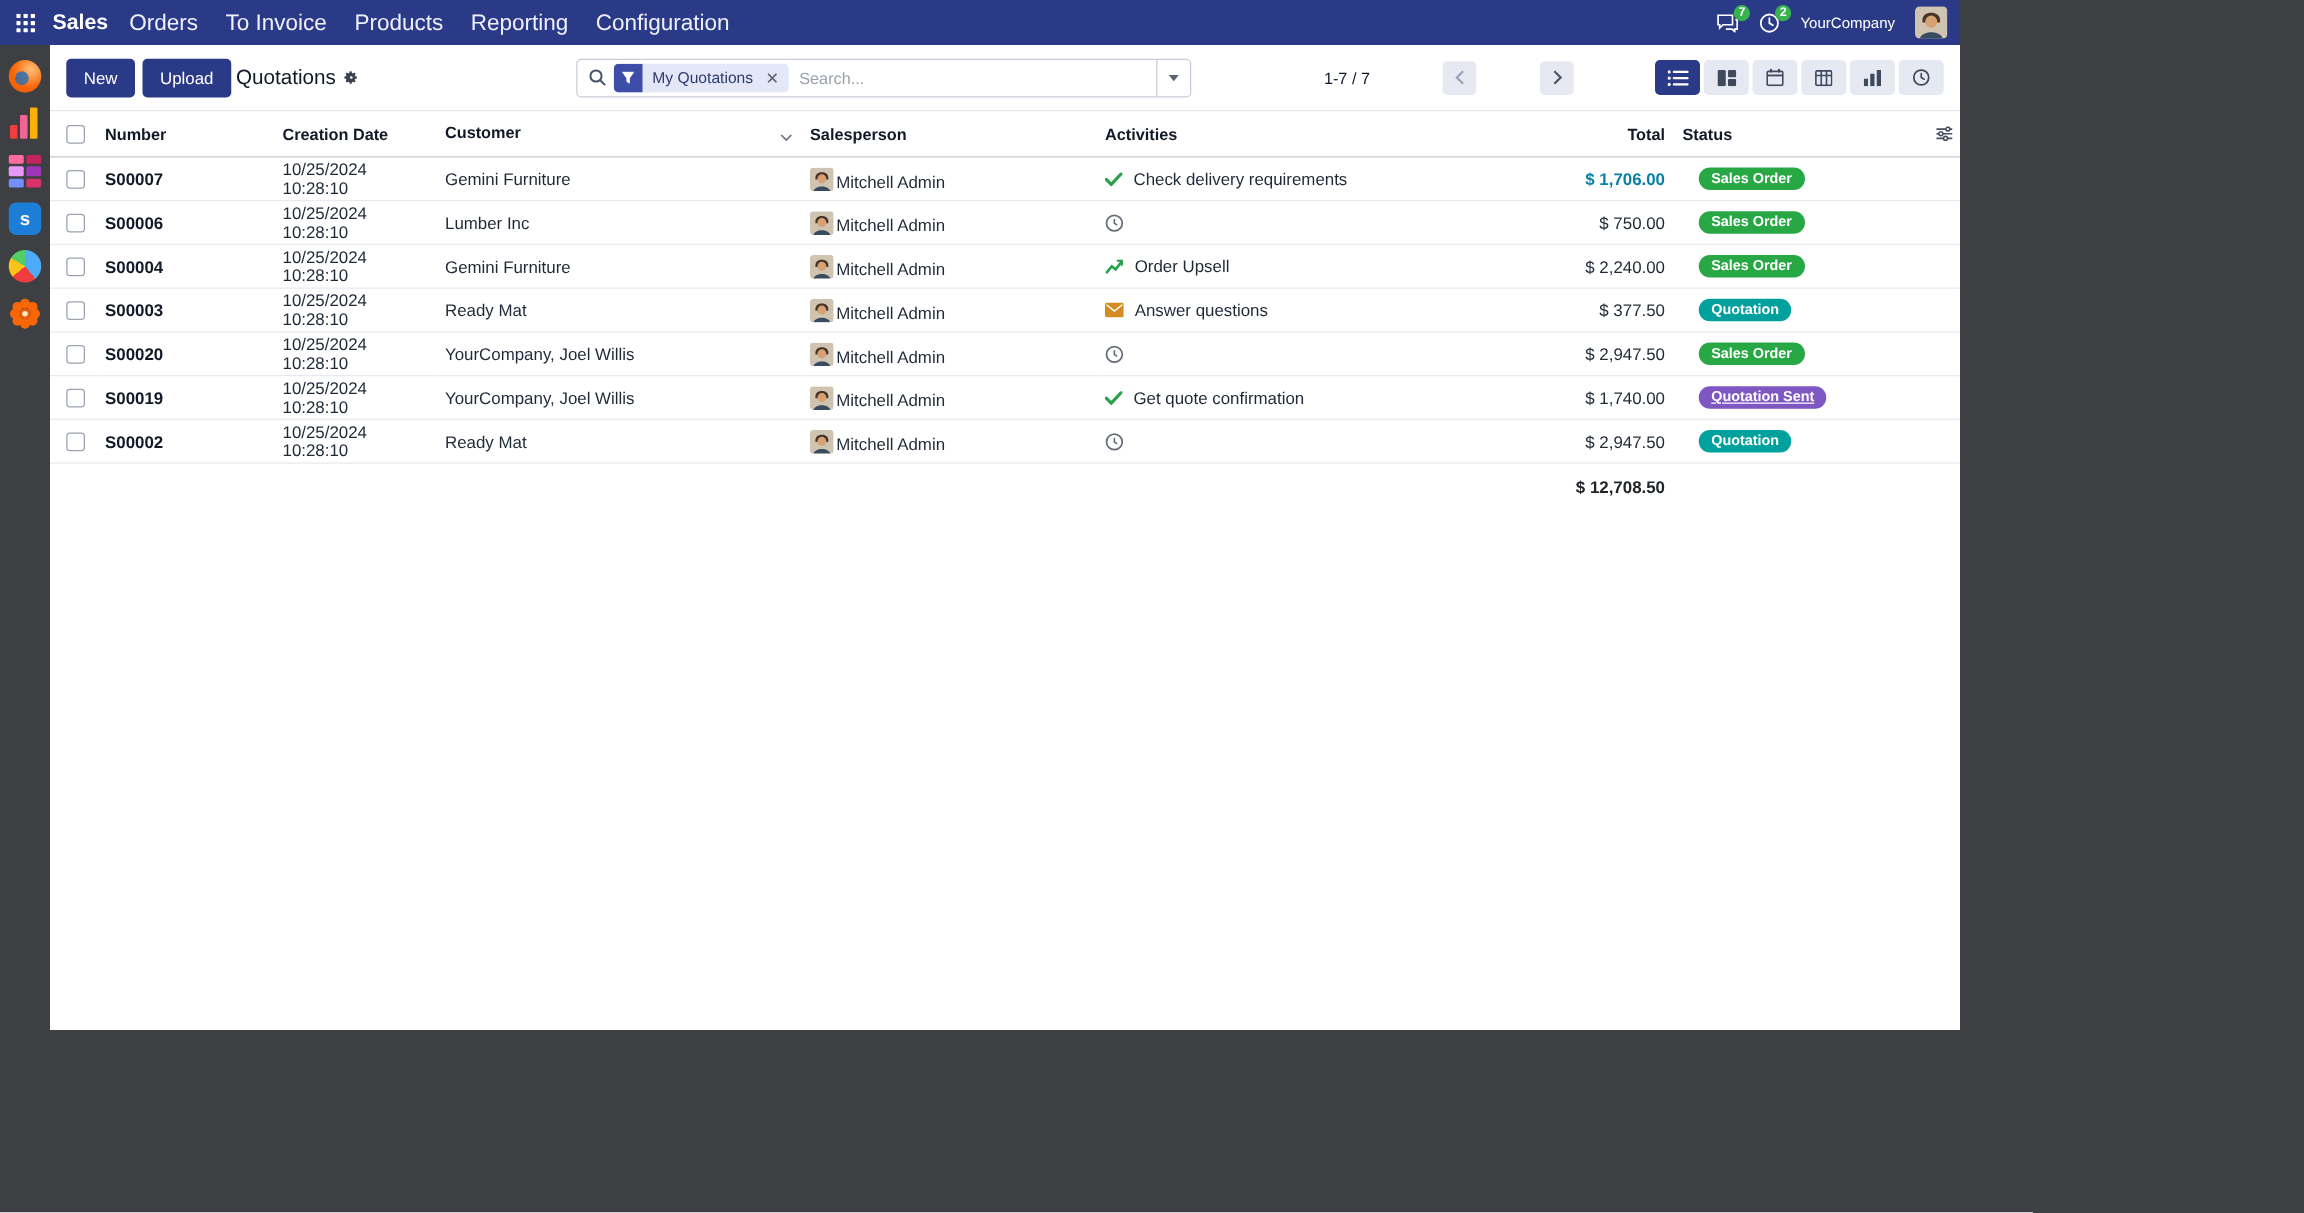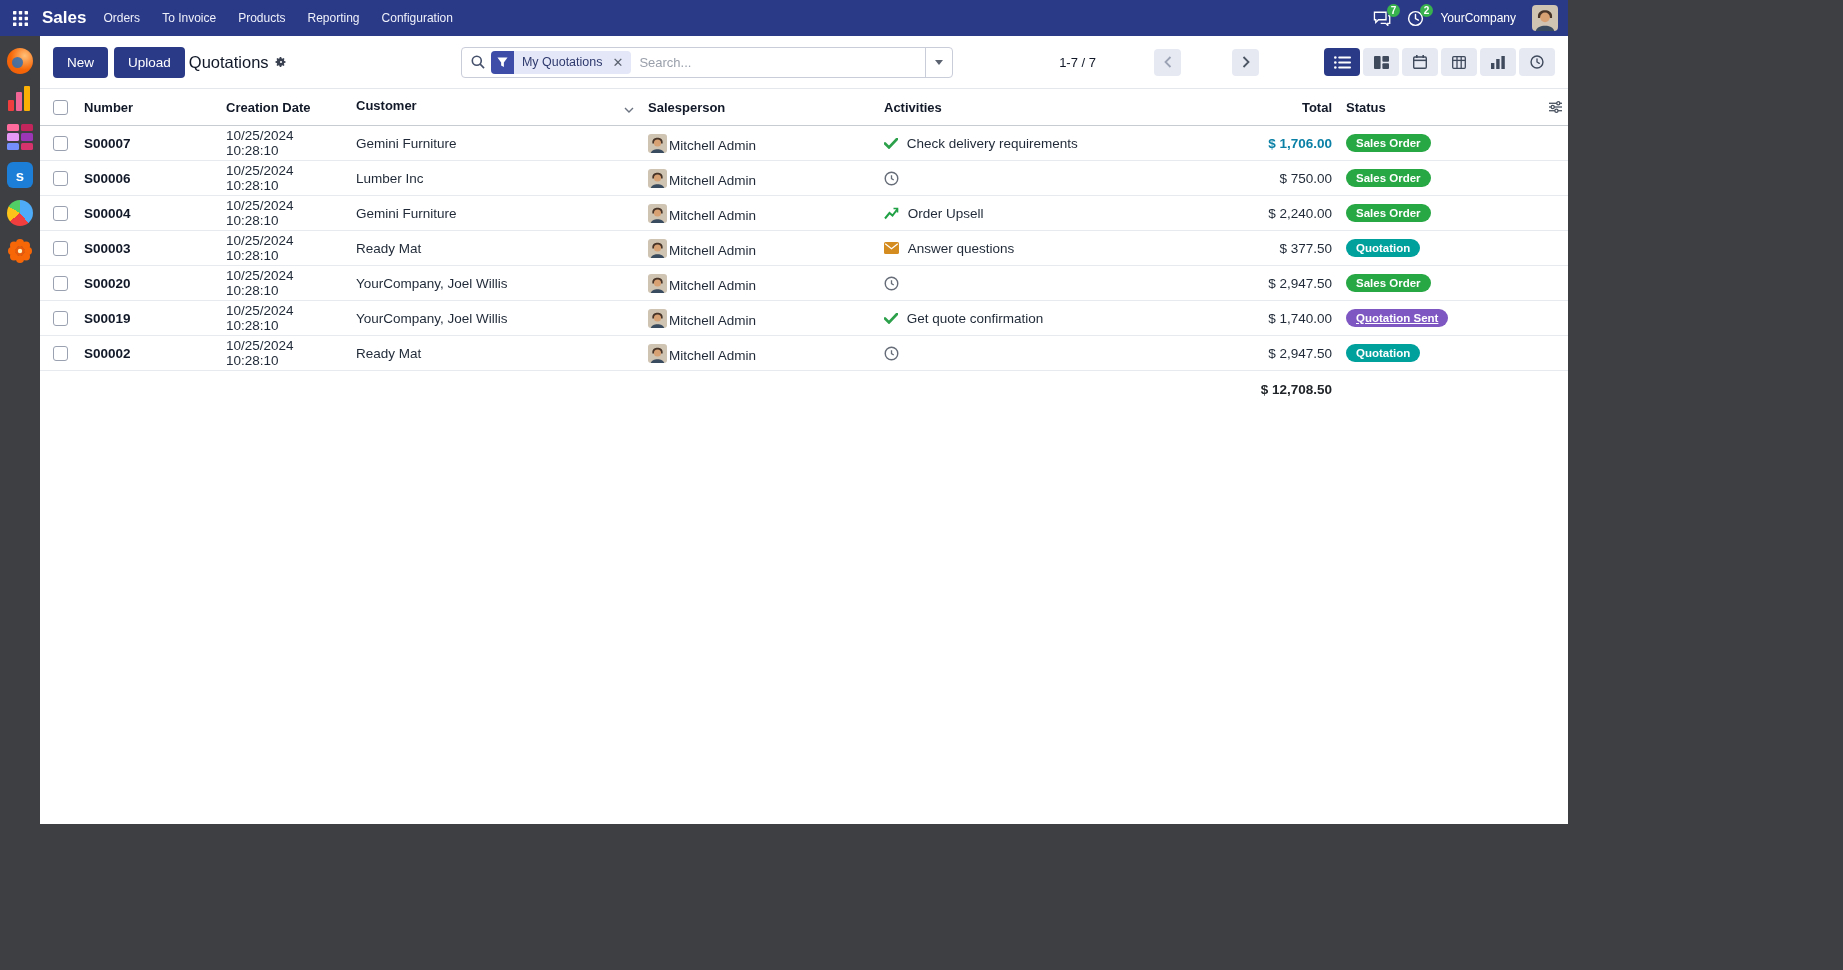--- a/index.html
+++ b/index.html
@@ -7,21 +7,21 @@
   .screen { position:relative; width:1843px; height:970px; background:#3e3f42; overflow:hidden; }
 
   
   .window { position:absolute; left:0; top:0; width:1568px; height:824px; background:#15803d; display:flex; flex-direction:column; }
 
   
   .navbar { flex:0 0 36px; background:#2b3a87; color:#fff; display:flex; align-items:center; padding:0 10px 0 6px; }
   .apps-btn { width:28px; height:28px; display:flex; align-items:center; justify-content:center; cursor:pointer; }
   .brand { font-size:17px; font-weight:700; margin:0 6px 0 8px; cursor:pointer; }
   .nav-menu { display:flex; list-style:none; height:36px; }
-  .nav-item { font-size:12px; padding:0 11px; line-height:36px; color:#eef0fa; cursor:pointer; }
+  .nav-item { font-size:18px; padding:0 11px; line-height:36px; color:#eef0fa; cursor:pointer; }
   .systray { margin-left:auto; display:flex; align-items:center; gap:16px; }
   .tray-btn { position:relative; display:flex; align-items:center; cursor:pointer; }
   .tray-badge { position:absolute; top:-6px; right:-9px; background:#37b24d; color:#fff; font-size:10px; font-weight:700; line-height:13px; padding:0 4px; border-radius:8px; }
   .company { font-size:12px; }
   .avatar { display:inline-block; overflow:hidden; border-radius:4px; }
   .avatar-nav { width:26px; height:26px; }
   .avatar-sm { width:19px; height:19px; border-radius:3px; flex:0 0 19px; }
 
   
   .body-row { flex:1; display:flex; min-height:0; }
@@ -78,21 +78,21 @@
   table.list { border-collapse:collapse; width:1528px; table-layout:fixed; font-size:13.5px; color:#1f2937; }
   table.list thead th { border-top:1px solid #e4e7eb; border-bottom:1px solid #c6ccd2; font-weight:700; font-size:13px; color:#111827; text-align:left; padding:9px 6px; cursor:pointer; }
   table.list thead th.th-total { text-align:right; padding-right:8px; }
   table.list tbody td { border-bottom:1px solid #e7eaee; padding:0 6px; height:35px; vertical-align:middle; cursor:pointer; }
   .cell-check { padding-left:13px !important; }
   input[type=checkbox] { width:15px; height:15px; appearance:none; border:1px solid #9aa2b1; border-radius:3px; background:#fff; cursor:pointer; vertical-align:middle; }
   .num-cell span { font-weight:600; color:#111827; }
   .sp-wrap { display:flex; align-items:flex-end; gap:2px; }
   .total-cell { text-align:right; padding-right:8px !important; }
   .total-highlight span { color:#0b80a6; font-weight:600; }
-  .status-badge { display:inline-block; padding:3px 10px; border-radius:11px; font-size:11.5px; font-weight:700; color:#fff; white-space:nowrap; }
+  .status-badge { display:inline-block; padding:3px 10px; border-radius:11px; font-size:11.5px; font-weight:700; color:#fff; white-space:nowrap;margin-left:13px; }
   .badge-sales_order { background:#28a745; }
   .badge-quotation { background:#00a09d; }
   .badge-quotation_sent { background:#7e57c2;text-decoration:underline; }
   .activity-cell { white-space:nowrap; }
   .act-ic { display:none; vertical-align:middle; margin-right:5px; }
   .activity-cell.act-check .ic-check { display:inline-flex; }
   .activity-cell.act-clock .ic-clock { display:inline-flex; }
   .activity-cell.act-chart .ic-chart { display:inline-flex; }
   .activity-cell.act-mail .ic-mail { display:inline-flex; }
   .act-label { vertical-align:middle; }

